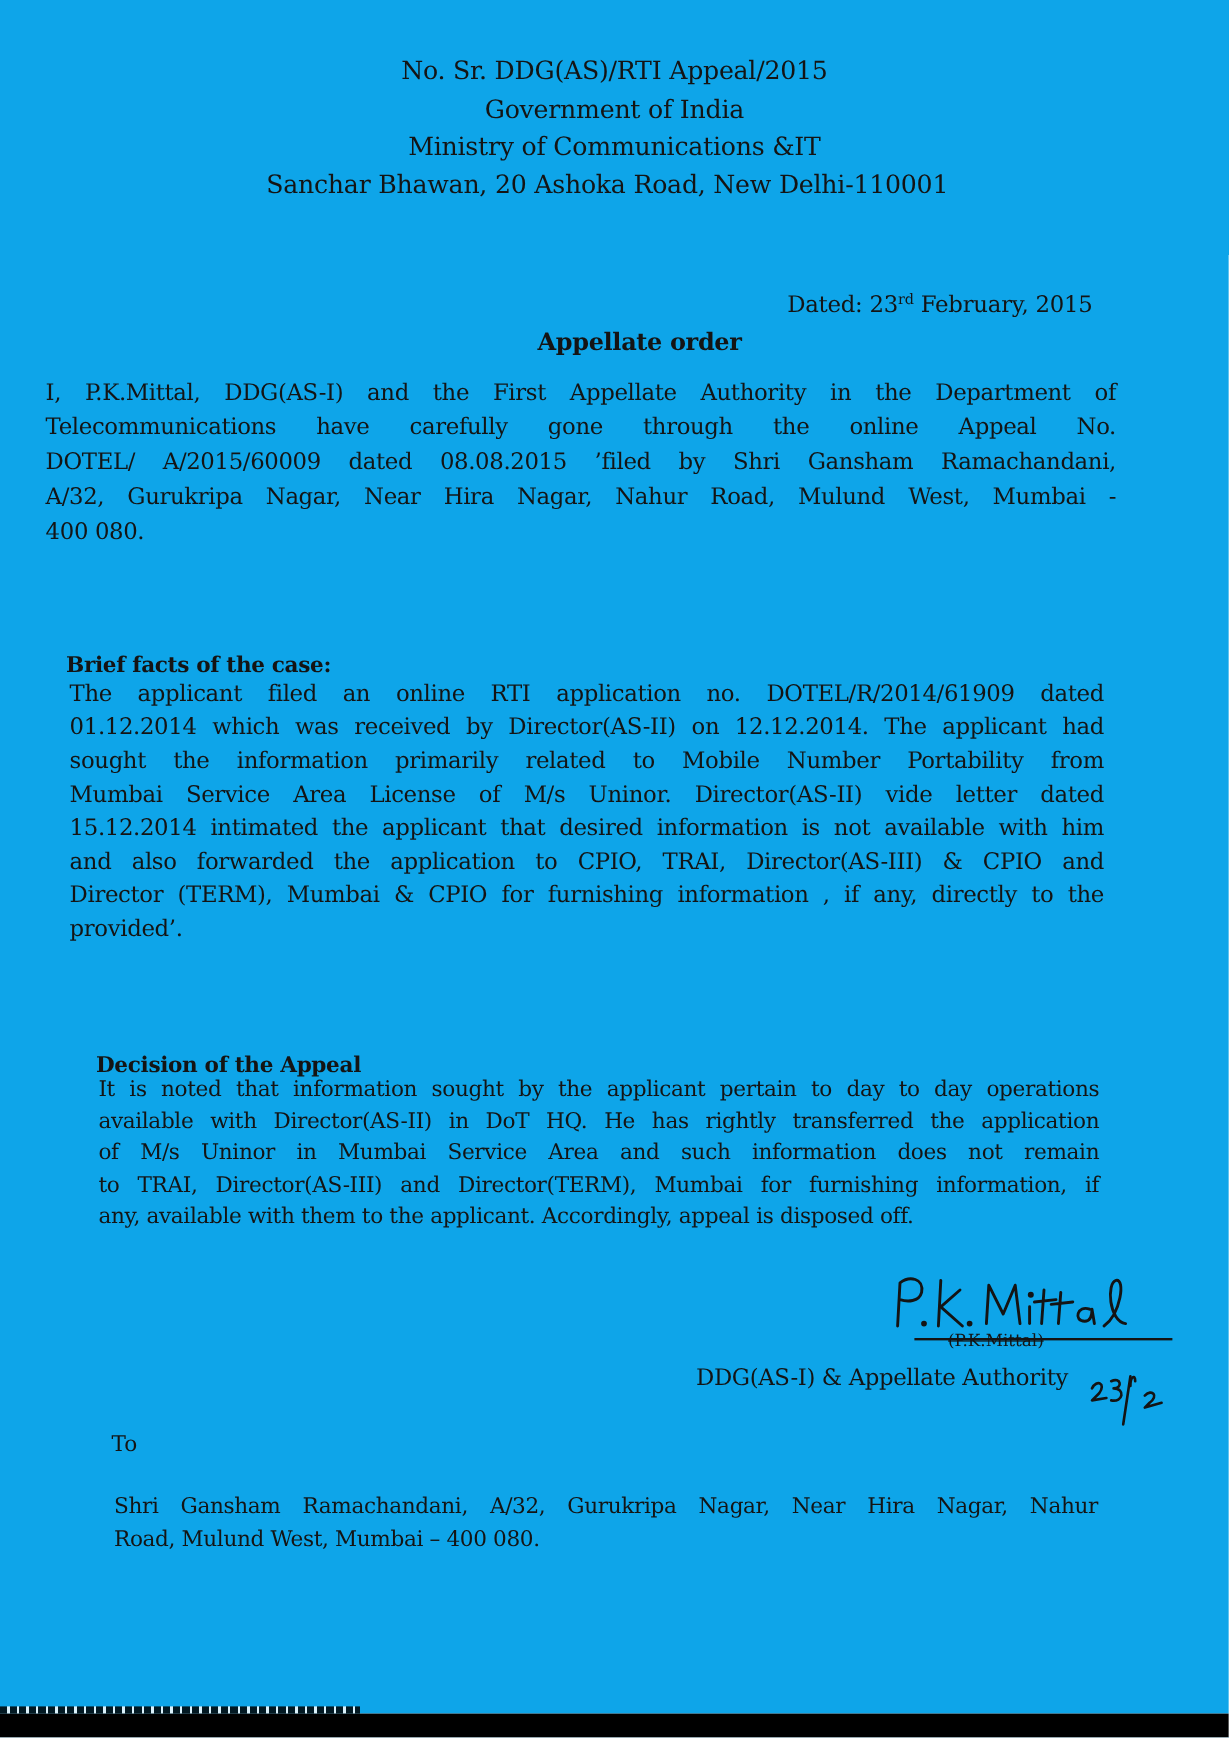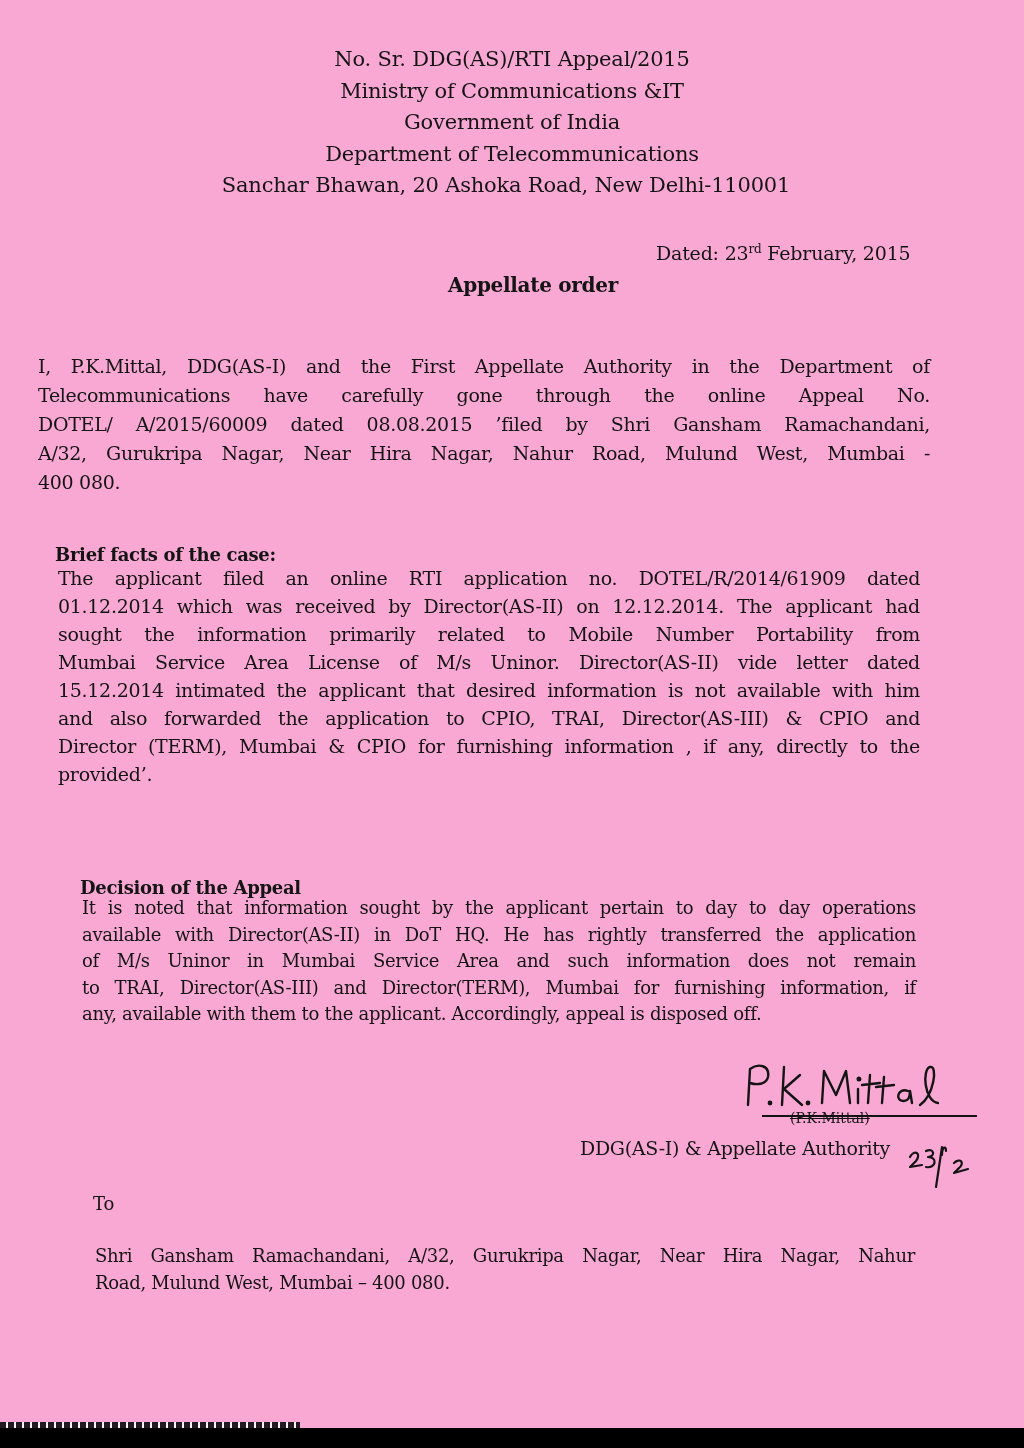--- a/index.html
+++ b/index.html
@@ -12,21 +12,21 @@
     body {
       position: relative;
       font-family: "DejaVu Serif", "Liberation Serif", serif;
       color: #141414;
     }
     .page {
       position: absolute;
       left: 0; top: 0;
       width: 1024px;
       height: 1428px;
-      background: #f9a8d4;
+      background: #0ea5e9;
     }
     .header {
       position: absolute;
       left: 0; top: 44px;
       width: 1024px;
       text-align: center;
       font-size: 21px;
       line-height: 31.5px;
       letter-spacing: -0.2px;
     }
@@ -62,21 +62,21 @@
     .para .ln {
       display: block;
       text-align: justify;
       text-align-last: justify;
       white-space: nowrap;
       overflow: visible;
     }
     .para .ln.last { text-align-last: left; }
 
     .intro {
-      left: 38px; top: 352px;
+      left: 38px; top: 313px;
       width: 892px;
       line-height: 29px;
     }
 
     .section-heading {
       position: absolute;
       font-size: 18px;
       font-weight: bold;
       white-space: nowrap;
       letter-spacing: -0.3px;
@@ -159,23 +159,22 @@
       opacity: 0.85;
     }
   </style>
 </head>
 <body>
 
 <div class="page">
 
   <div class="header">
     <span class="line l1">No. Sr. DDG(AS)/RTI Appeal/2015</span>
+    <span class="line">Government of India</span>
     <span class="line">Ministry of Communications &amp;IT</span>
-    <span class="line">Government of India</span>
-    <span class="line">Department of Telecommunications</span>
     <span class="line l5">Sanchar Bhawan, 20 Ashoka Road, New Delhi-110001</span>
   </div>
 
   <div class="dated"><span>Dated: 23</span><sup>rd</sup><span> February, 2015</span></div>
 
   <div class="order-title">Appellate order</div>
 
   <div class="para intro">
     <span class="ln">I, P.K.Mittal, DDG(AS-I) and the First Appellate Authority in the Department of</span>
     <span class="ln">Telecommunications have carefully gone through the online Appeal No.</span>

